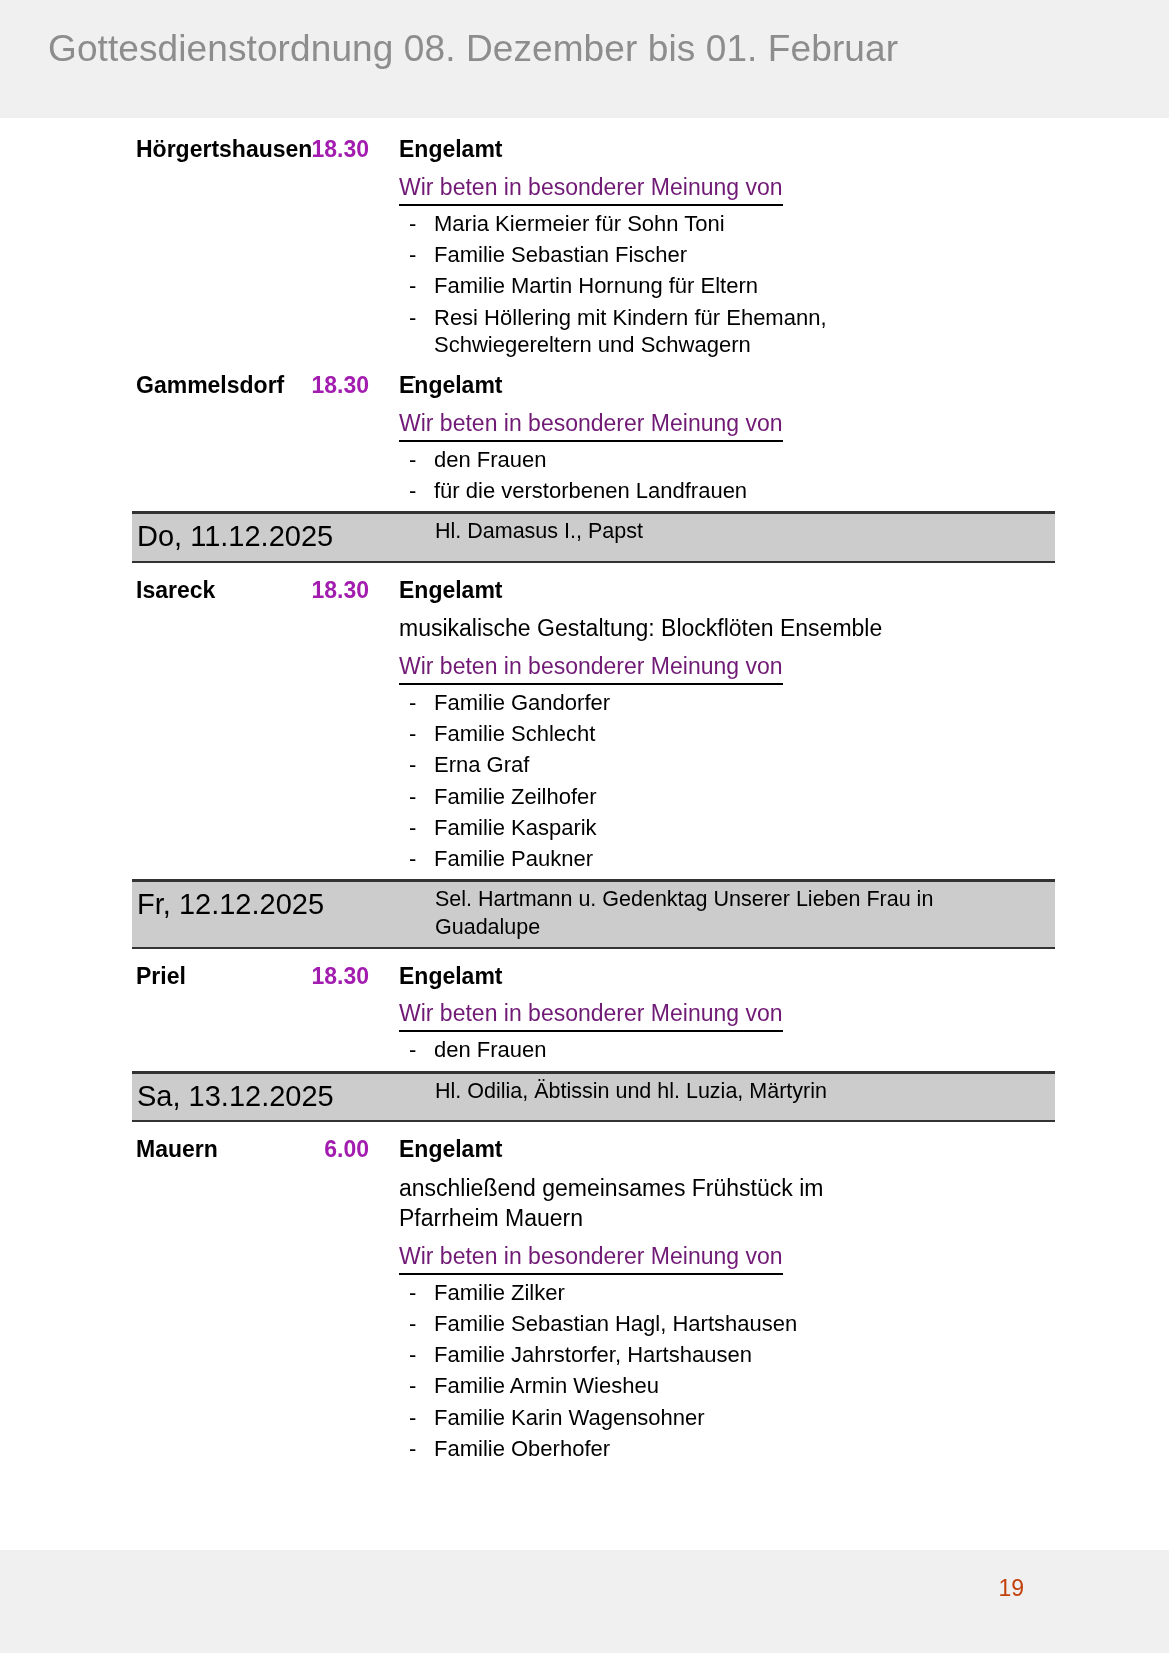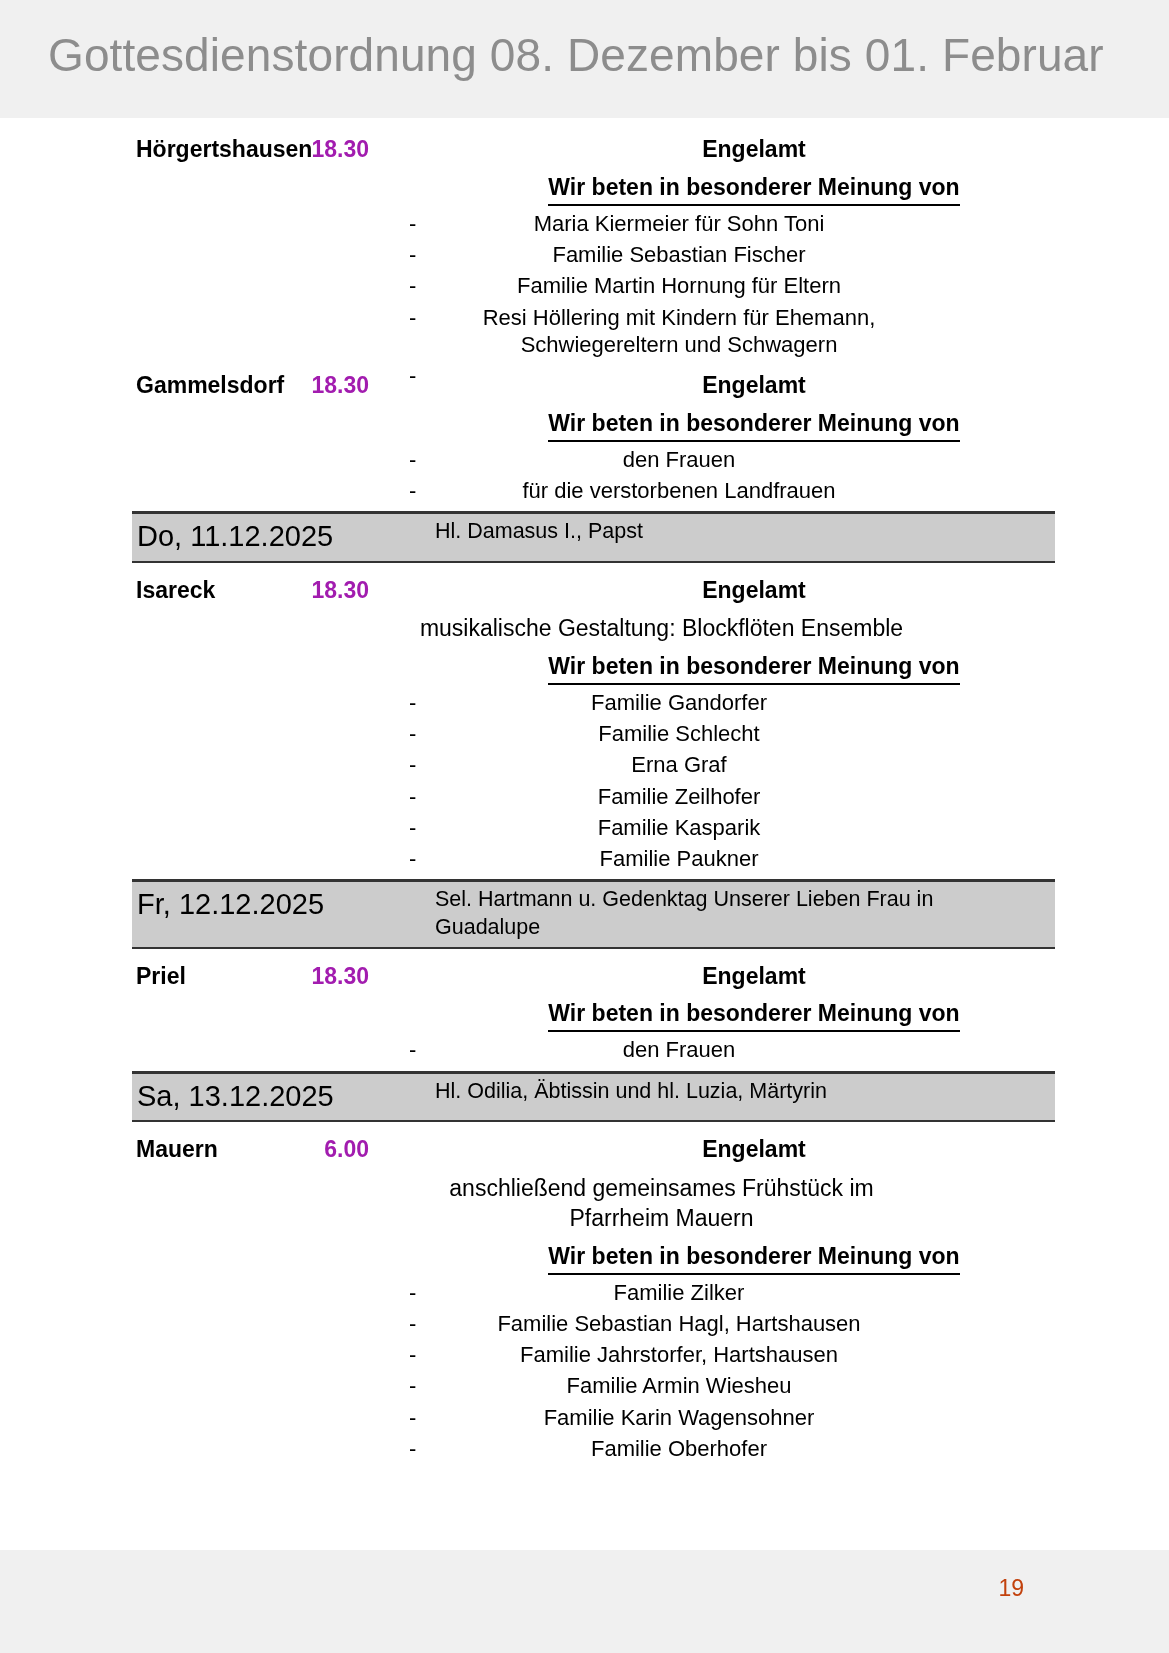--- a/index.html
+++ b/index.html
@@ -22,21 +22,21 @@
     left: 0;
     width: 1169px;
     height: 118px;
     background: #f0f0f0;
     box-sizing: border-box;
   }
   #doc-header .header-title {
     position: absolute;
     left: 48px;
     top: 28px;
-    font-size: 46px;
+    font-size: 37px;
     font-weight: 400;
     color: #8d8d8d;
     letter-spacing: 0.1px;
     white-space: nowrap;
   }
 
   
   #doc-footer {
     position: absolute;
     left: 0;
@@ -122,45 +122,43 @@
     font-size: 23px;
     font-weight: bold;
     color: #a21caf;
     line-height: 1.3;
   }
   .service .col-body {
     flex: 1;
     padding-left: 30px;
     box-sizing: border-box;
     padding-right: 60px;
-    text-align: center;
   }
 
   .service-title {
     font-size: 23px;
     font-weight: bold;
     color: #000000;
     line-height: 1.3;
   }
   .service-note {
     font-size: 23px;
     color: #000000;
     line-height: 1.33;
     margin-top: 8px;
     max-width: 525px;
   }
   .intention-heading {
     font-size: 23px;
-    color: #000000;
+    color: #701a75;
     line-height: 1.3;
     margin-top: 8px;
     display: inline-block;
     border-bottom: 2px solid #000000;
     padding-bottom: 1px;
-    font-weight: bold;
   }
   ul.intentions {
     list-style: none;
     margin: 2px 0 0 0;
     padding: 0;
   }
   ul.intentions li {
     font-size: 22px;
     color: #000000;
     line-height: 1.24;

